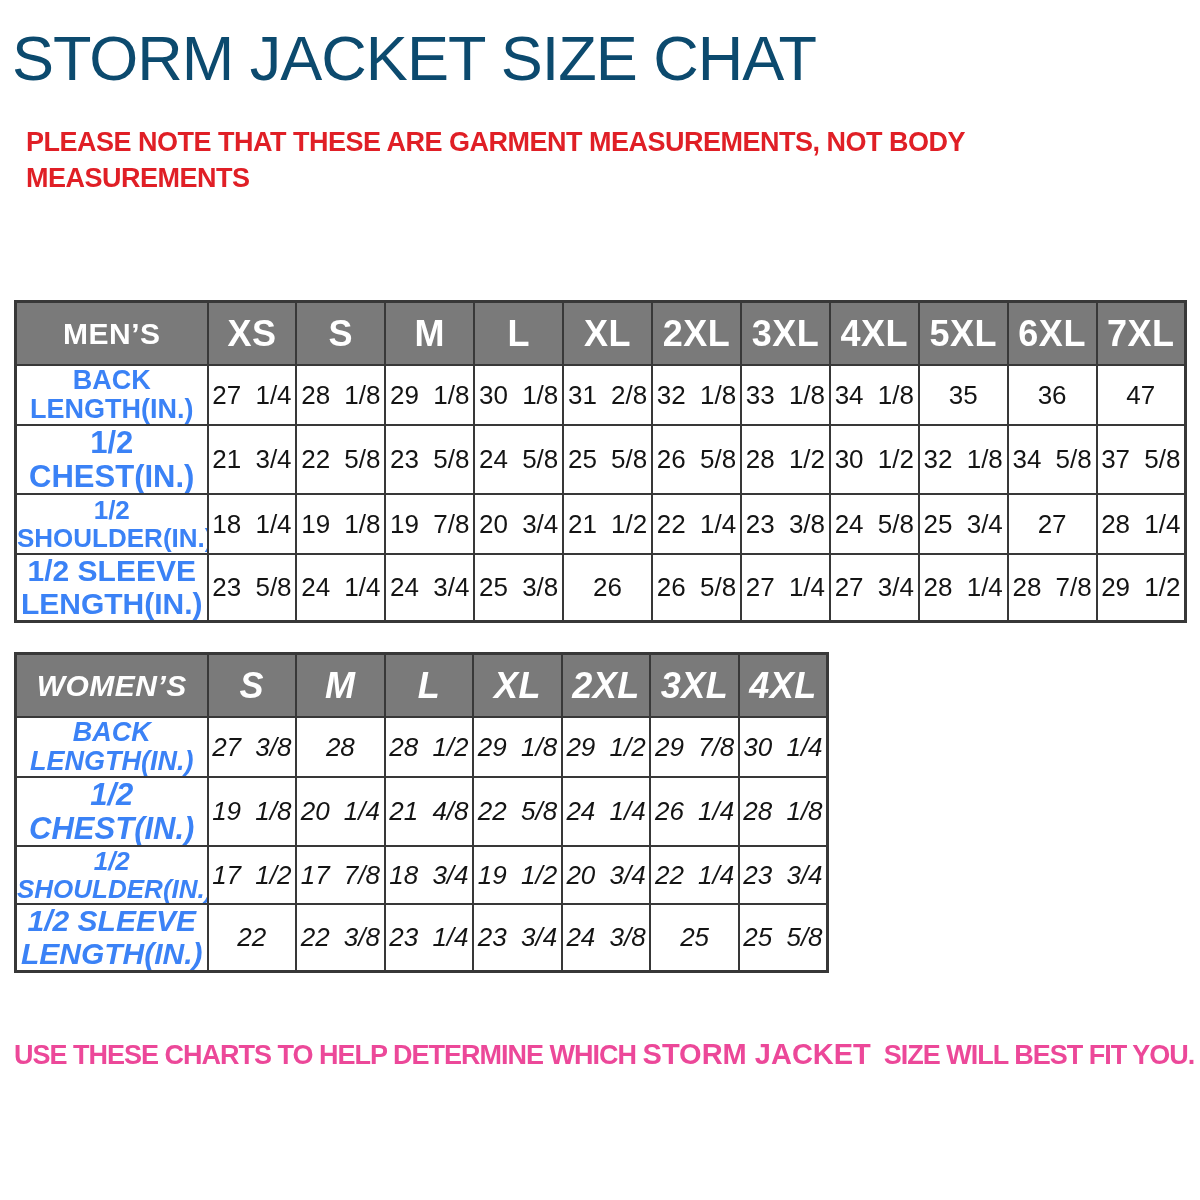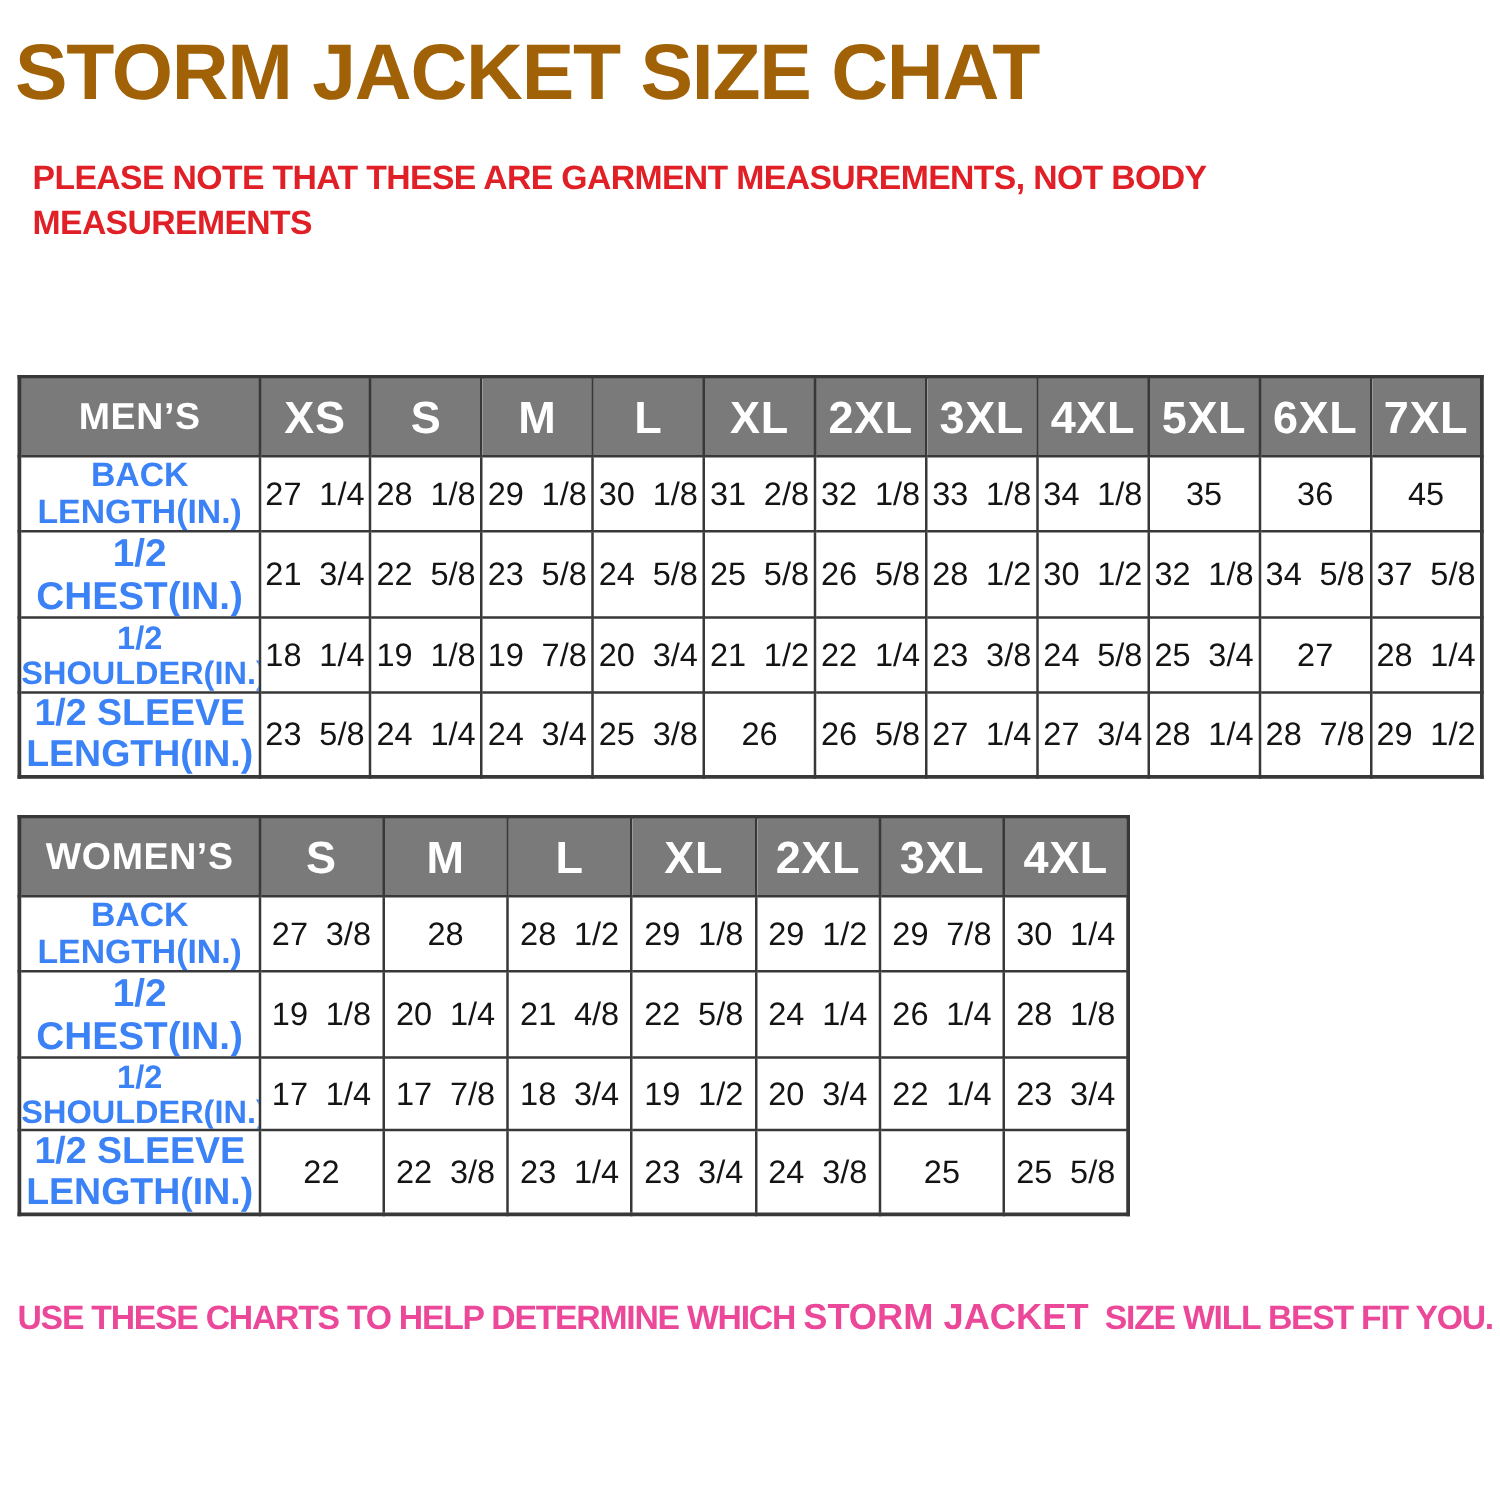--- a/index.html
+++ b/index.html
@@ -8,44 +8,44 @@
     background: #ffffff;
     font-family: "Liberation Sans", sans-serif;
     position: relative;
     overflow: hidden;
   }
   .page-title {
     position: absolute;
     left: 12px; top: 22px;
     margin: 0;
     font-size: 63px;
-    font-weight: bold;
+    font-weight: normal;
     letter-spacing: -1px;
-    color: #a16207;
+    color: #0c4a6e;
     white-space: nowrap;
   }
   .garment-note {
     position: absolute;
     left: 14px; top: 112px;
     margin: 12px;
     width: 960px;
     font-size: 27px;
     font-weight: bold;
     letter-spacing: -0.5px;
     line-height: 1.35;
     color: #e01f26;
   }
   table.size-table {
     position: absolute;
     border-collapse: collapse;
     table-layout: fixed;
     border: 3px solid #383838;
   }
   #mens-table   { left: 14px; top: 263px; width: 1173px; margin-top: 37px; }
-  #womens-table { left: 14px; top: 652px; width: 890px;  }
+  #womens-table { left: 14px; top: 652px; width: 815px; font-style: italic;  }
   .size-table th, .size-table td {
     border: 2px solid #383838;
     text-align: center;
     vertical-align: middle;
     padding: 0;
     overflow: hidden;
   }
   .size-table th {
     background: #7a7a7a;
     color: #ffffff;
@@ -126,21 +126,21 @@
       <td class="val">27 1/4</td>
       <td class="val">28 1/8</td>
       <td class="val">29 1/8</td>
       <td class="val">30 1/8</td>
       <td class="val">31 2/8</td>
       <td class="val">32 1/8</td>
       <td class="val">33 1/8</td>
       <td class="val">34 1/8</td>
       <td class="val">35</td>
       <td class="val">36</td>
-      <td class="val">45</td>
+      <td class="val">47</td>
     </tr>
     <tr>
       <td class="row-label r2">1/2 CHEST(IN.)</td>
       <td class="val">21 3/4</td>
       <td class="val">22 5/8</td>
       <td class="val">23 5/8</td>
       <td class="val">24 5/8</td>
       <td class="val">25 5/8</td>
       <td class="val">26 5/8</td>
       <td class="val">28 1/2</td>
@@ -215,21 +215,21 @@
       <td class="val">19 1/8</td>
       <td class="val">20 1/4</td>
       <td class="val">21 4/8</td>
       <td class="val">22 5/8</td>
       <td class="val">24 1/4</td>
       <td class="val">26 1/4</td>
       <td class="val">28 1/8</td>
     </tr>
     <tr>
       <td class="row-label r3">1/2 SHOULDER(IN.)</td>
-      <td class="val">17 1/4</td>
+      <td class="val">17 1/2</td>
       <td class="val">17 7/8</td>
       <td class="val">18 3/4</td>
       <td class="val">19 1/2</td>
       <td class="val">20 3/4</td>
       <td class="val">22 1/4</td>
       <td class="val">23 3/4</td>
     </tr>
     <tr>
       <td class="row-label r4">1/2 SLEEVE
 LENGTH(IN.)</td>

